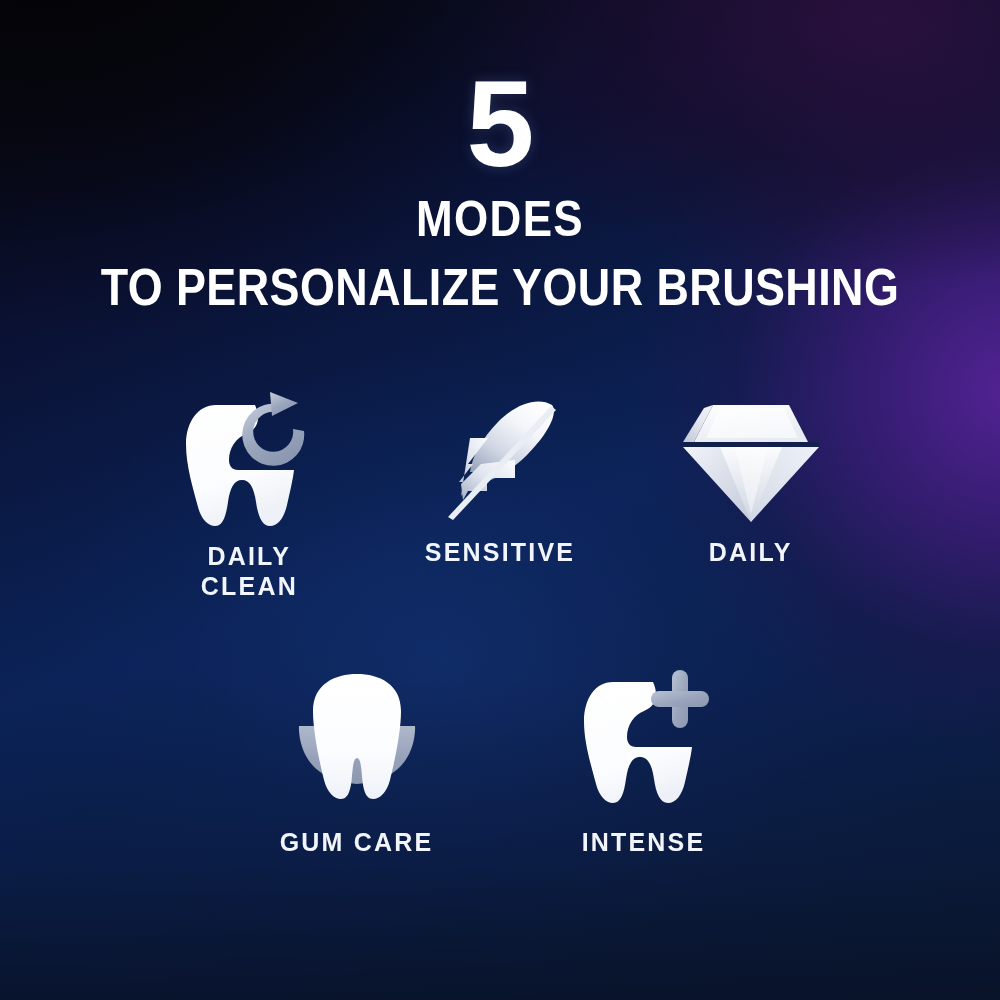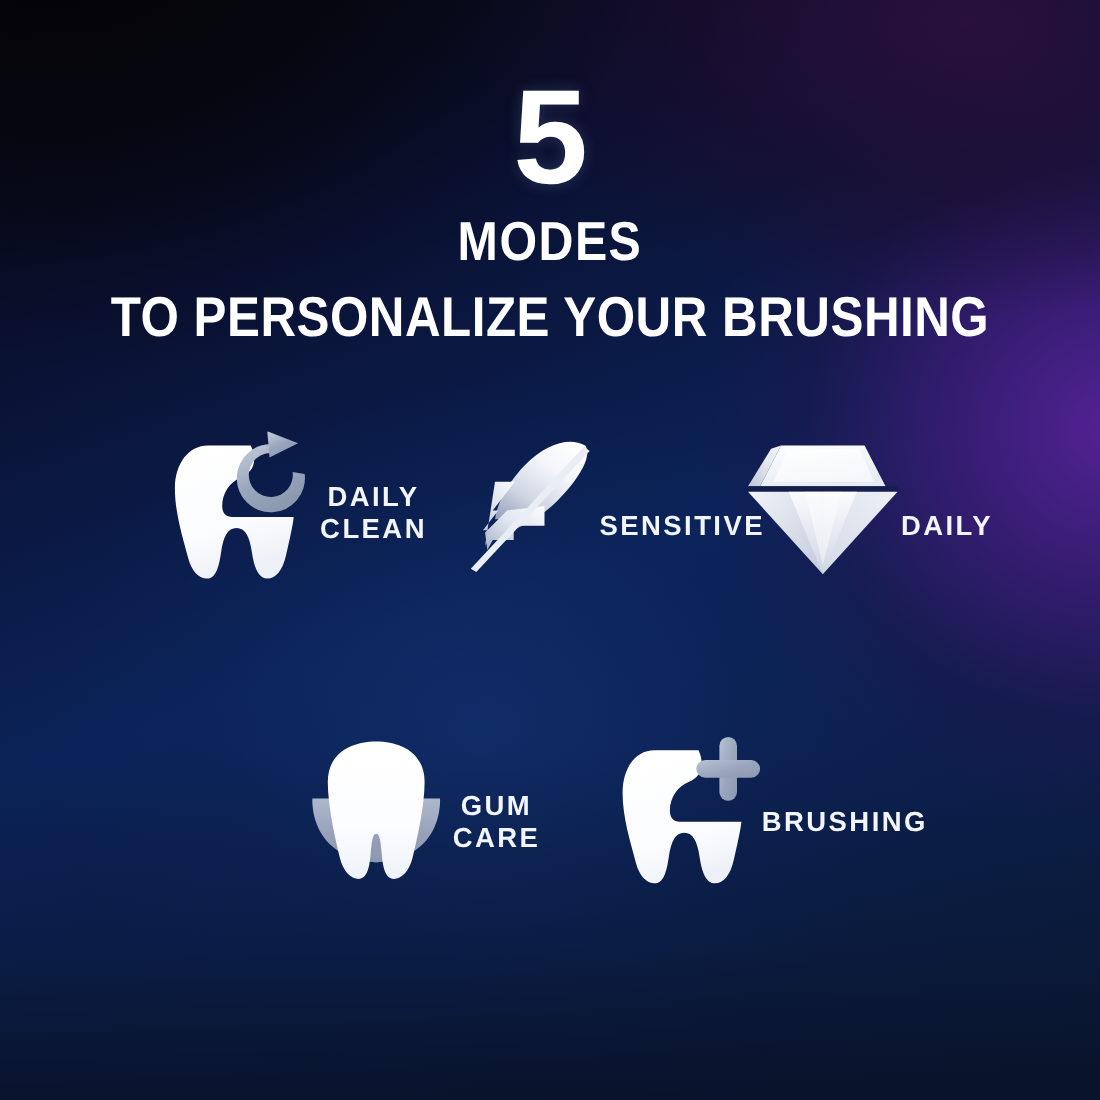--- a/index.html
+++ b/index.html
@@ -98,41 +98,42 @@
   .row-bottom {
     top: 668px;
     left: 255px;
     width: 490px;
     gap: 117px;
     justify-content: center;
   }
   .mode {
     width: 170px;
     display: flex;
+    flex-direction: column;
     align-items: center;
   }
   .mode-icon {
     height: 140px;
     display: flex;
     align-items: center;
     justify-content: center;
   }
   .mode-label {
     margin-top: 14px;
     color: #f2f5fb;
     font-size: 25px;
     font-weight: 700;
     letter-spacing: 2.2px;
     line-height: 1.18;
     text-align: center;
     white-space: pre-line;
   }
   .mode-daily .mode-label { margin-top: 10px; }
   .mode-sensitive .mode-label,
-  .mode-whiten .mode-label { margin-top: 34px; }
+  .mode-whiten .mode-label { margin-top: 6px; }
   .row-bottom .mode-label { margin-top: 20px; }
 </style>
 </head>
 <body>
 
 <div id="stage">
 
   <div class="bg-base"></div>
   <div class="bg-purple-right"></div>
   <div class="bg-purple-top"></div>
@@ -344,18 +345,18 @@
             C53,79 50,75 50,69
             C50,57 57,47 67,43
             C75,39.5 79,34 79,27
             C79,23 78,18 76,14
             Z"></path>
 
           <rect x="95" y="2" width="16" height="58" rx="8" fill="url(#gPlus)"></rect>
           <rect x="74" y="23" width="58" height="16" rx="8" fill="url(#gPlus)"></rect>
         </svg>
       </div>
-      <div class="mode-label">BRUSHING</div>
+      <div class="mode-label">INTENSE</div>
     </div>
 
   </div>
 
 </div>
 
 </body></html>

